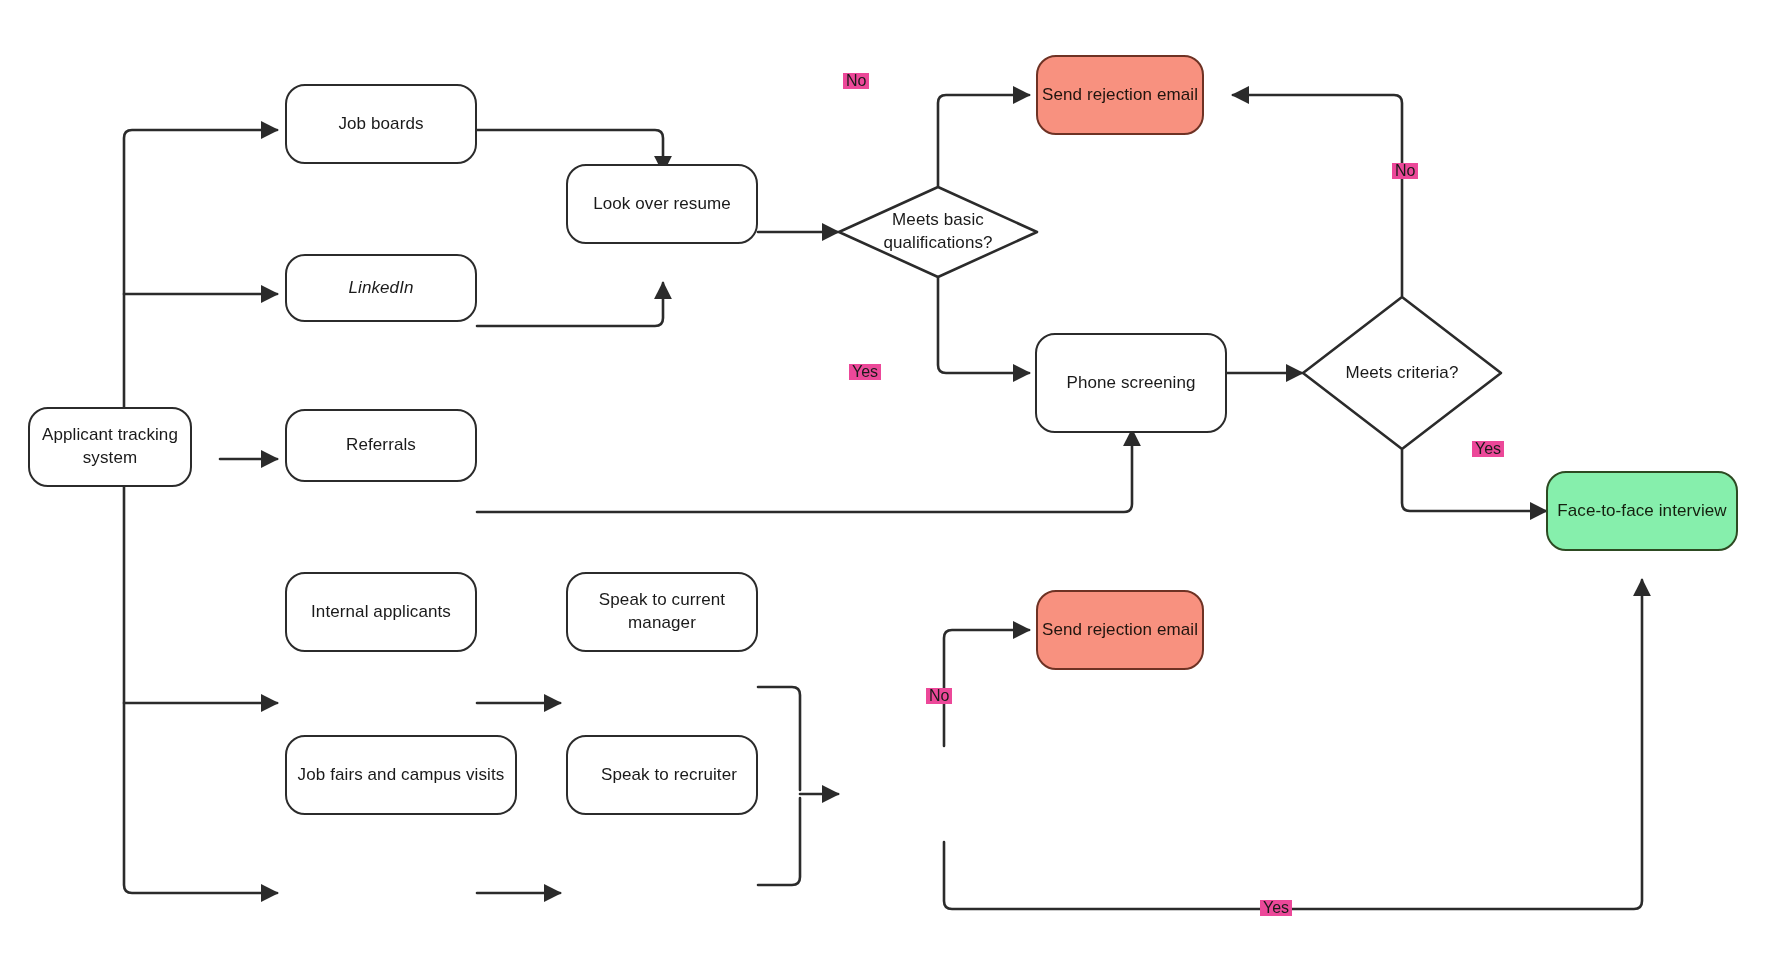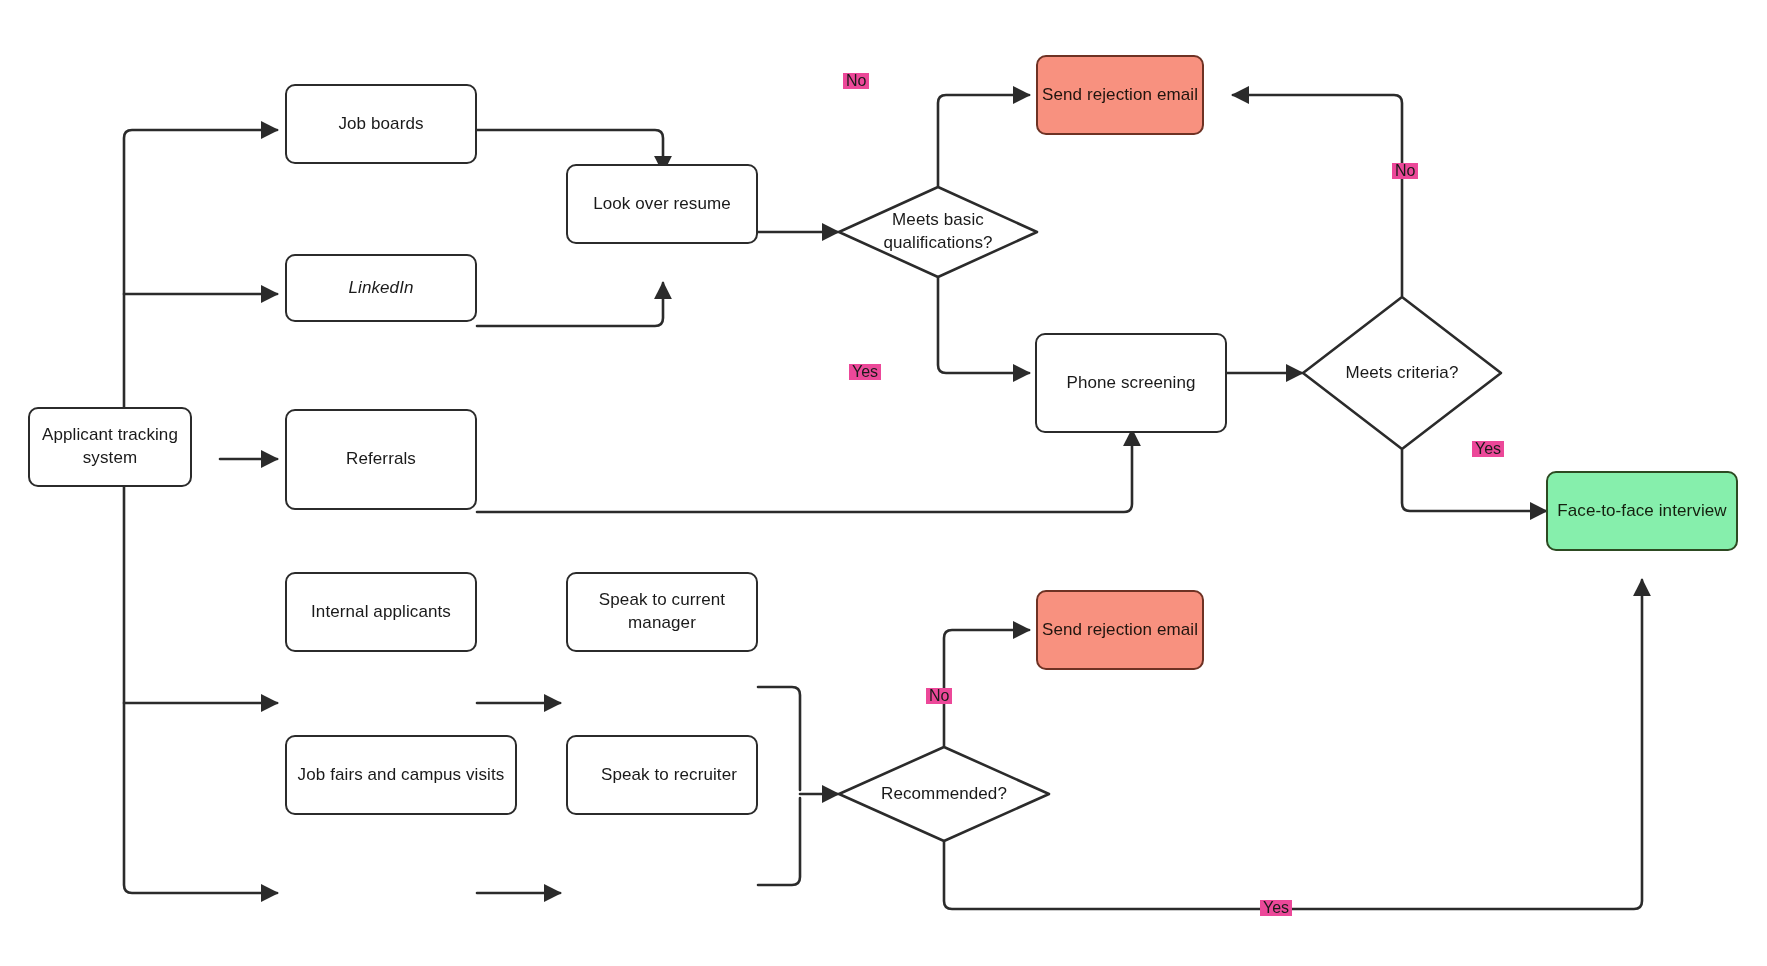--- a/index.html
+++ b/index.html
@@ -33,21 +33,21 @@
     justify-content: center;
     text-align: center;
     line-height: 1.35;
     color: #1a1a1a;
     font-size: 17px;
     letter-spacing: 0.1px;
     z-index: 3;
   }
   .node.process {
     border: 2px solid #2b2b2b;
-    border-radius: 10px;
+    border-radius: 20px;
     background: #ffffff;
   }
   .node.process.reject {
     background: #f8917f;
     border-color: #6e3224;
     color: #20150f;
   }
   .node.process.accept {
     background: #86efac;
     border-color: #2d4a22;
@@ -135,21 +135,21 @@
   </div>
 
   <div class="node process" style="left:285px; top:84px; width:192px; height:80px;text-align:center;">
     <span>Job boards</span>
   </div>
 
   <div class="node process" style="left:285px; top:254px; width:192px; height:68px;font-style:italic;">
     <span>LinkedIn</span>
   </div>
 
-  <div class="node process" style="left:285px; top:409px; width:192px; height:101px;">
+  <div class="node process" style="left:285px; top:409px; width:192px; height:73px;">
     <span>Referrals</span>
   </div>
 
   <div class="node process" style="left:285px; top:572px; width:192px; height:80px;">
     <span>Internal applicants</span>
   </div>
 
   <div class="node process" style="left:285px; top:735px; width:232px; height:80px;">
     <span>Job fairs and campus visits</span>
   </div>
@@ -185,26 +185,20 @@
   </div>
 
   <div class="node process" style="left:566px; top:572px; width:192px; height:80px;">
     <span>Speak to current manager</span>
   </div>
 
   <div class="node process" style="left:566px; top:735px; width:192px; height:80px;padding-left:14px;">
     <span>Speak to recruiter</span>
   </div>
 
-  <div class="node decision" style="left:838px; top:746px; width:212px; height:96px;">
-    <svg width="212" height="96" viewBox="0 0 212 96">
-      <polygon points="106,1 211,48 106,95 1,48" fill="#ffffff" stroke="#2b2b2b" stroke-width="2.6" stroke-linejoin="round"></polygon>
-    </svg>
-    <span class="dlabel">Recommended?</span>
-  </div>
 
   <div class="node process reject" style="left:1036px; top:590px; width:168px; height:80px;">
     <span>Send rejection email</span>
   </div>
 
   <div class="edge-label" style="left:843px; top:73px;">No</div>
 
   <div class="edge-label" style="left:849px; top:364px;">Yes</div>
 
   <div class="edge-label" style="left:1392px; top:163px;">No</div>

